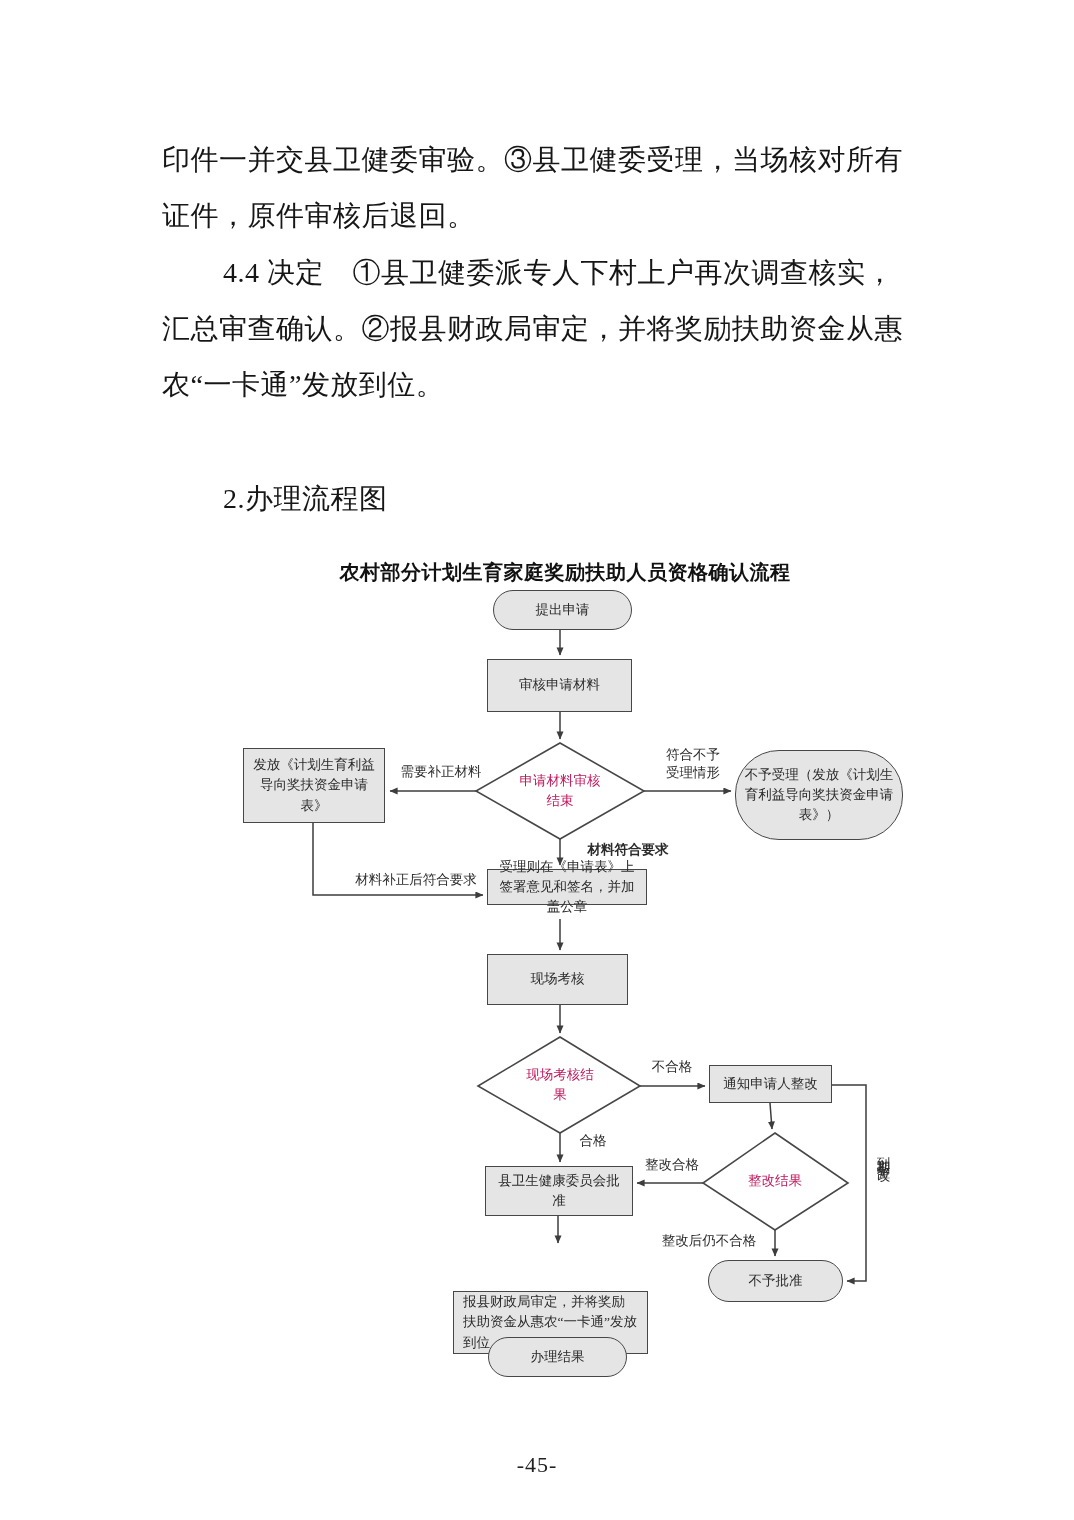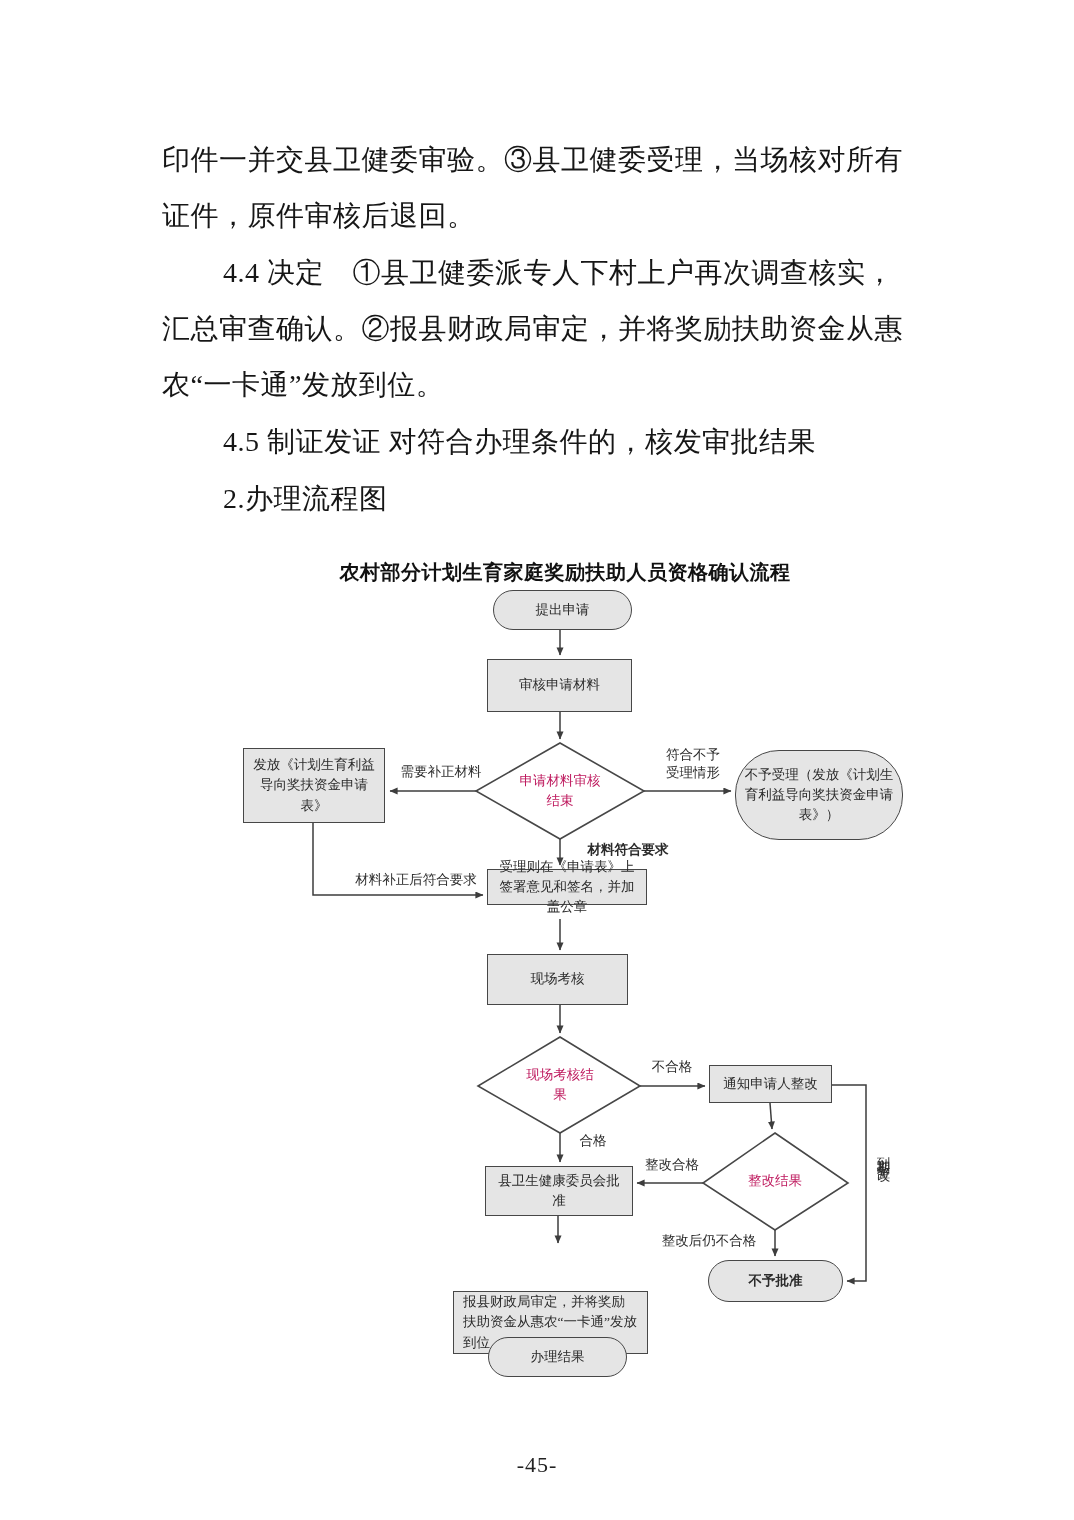--- a/index.html
+++ b/index.html
@@ -26,21 +26,20 @@
 </head>
 <body>
 
 <div class="page">
 
   <div class="bline" style="left:162px;top:141px;">印件一并交县卫健委审验。③县卫健委受理，当场核对所有</div>
   <div class="bline" style="left:162px;top:197px;">证件，原件审核后退回。</div>
   <div class="bline" style="left:223px;top:254px;">4.4 决定　①县卫健委派专人下村上户再次调查核实，</div>
   <div class="bline" style="left:162px;top:310px;">汇总审查确认。②报县财政局审定，并将奖励扶助资金从惠</div>
   <div class="bline" style="left:162px;top:366px;">农“一卡通”发放到位。</div>
-  <div class="bline" style="left:223px;top:423px;">4.5 制证发证 对符合办理条件的，核发审批结果</div>
   <div class="bline" style="left:223px;top:480px;">2.办理流程图</div>
 
   <div class="chart-title">农村部分计划生育家庭奖励扶助人员资格确认流程图</div>
 
   <svg class="lay" width="1074" height="1520" viewBox="0 0 1074 1520">
     <defs>
       <marker id="arr" markerWidth="9" markerHeight="8" refX="7.6" refY="3.5" orient="auto" markerUnits="userSpaceOnUse">
         <path d="M0,0 L8,3.5 L0,7 Z" fill="#3d3d3d"></path>
       </marker>
     </defs>
@@ -86,21 +85,21 @@
   <div class="dtext" style="left:522px;top:1037px;width:76px;height:96px;">现场考核结果</div>
 
   <div class="node" style="left:709px;top:1065px;width:123px;height:38px;">通知申请人整改</div>
 
   <div class="dtext" style="left:737px;top:1133px;width:76px;height:97px;">整改结果</div>
 
   <div class="node" style="left:485px;top:1166px;width:148px;height:50px;">县卫生健康委员会批准</div>
 
   <div class="node leftalign" style="left:453px;top:1247px;width:195px;height:63px;">报县财政局审定，并将奖励扶助资金从惠农“一卡通”发放到位</div>
 
-  <div class="node stadium" style="left:708px;top:1260px;width:135px;height:42px;font-weight:bold;">不予批准</div>
+  <div class="node stadium" style="left:708px;top:1260px;width:135px;height:42px;">不予批准</div>
 
   <div class="node stadium" style="left:488px;top:1337px;width:139px;height:40px;">办理结果</div>
 
   <div class="elabel" style="left:398px;top:763px;width:86px;">需要补正材料</div>
   <div class="elabel" style="left:664px;top:746px;width:58px;">符合不予受理情形</div>
   <div class="elabel" style="left:586px;top:841px;width:84px;font-weight:bold;">材料符合要求</div>
   <div class="elabel" style="left:352px;top:871px;width:128px;">材料补正后符合要求</div>
   <div class="elabel" style="left:650px;top:1058px;width:44px;">不合格</div>
   <div class="elabel" style="left:577px;top:1132px;width:32px;">合格</div>
   <div class="elabel" style="left:643px;top:1156px;width:58px;">整改合格</div>

